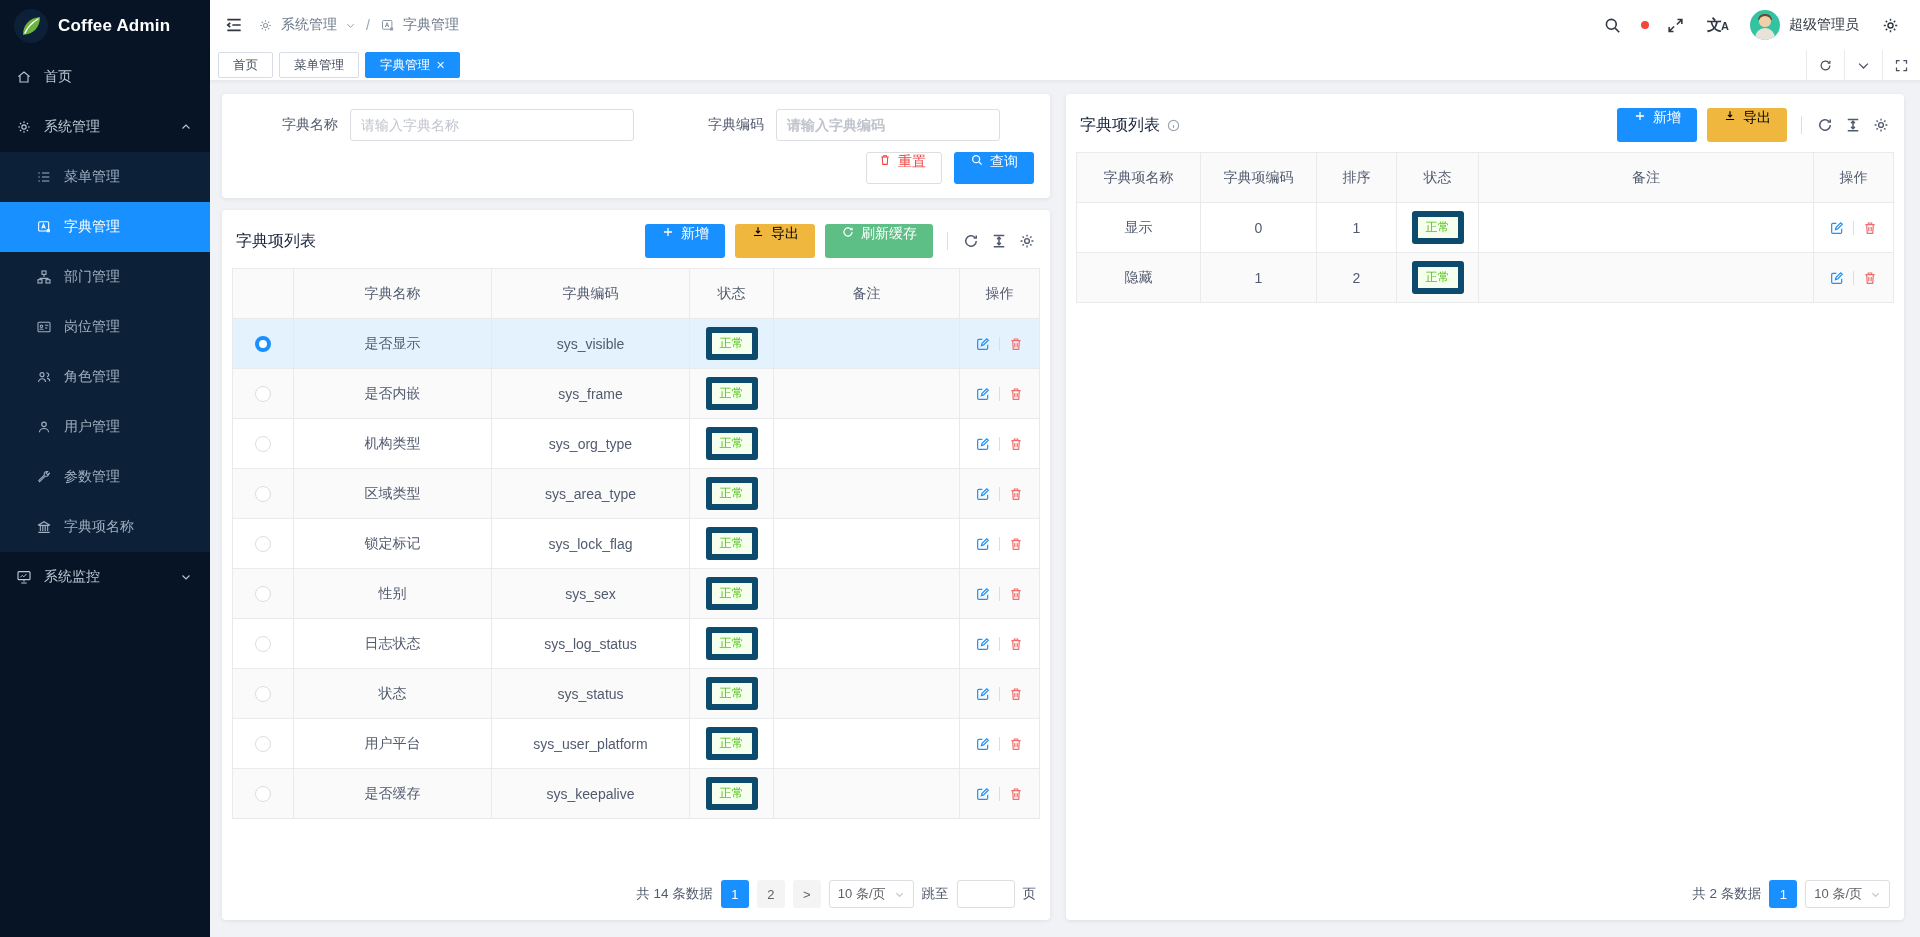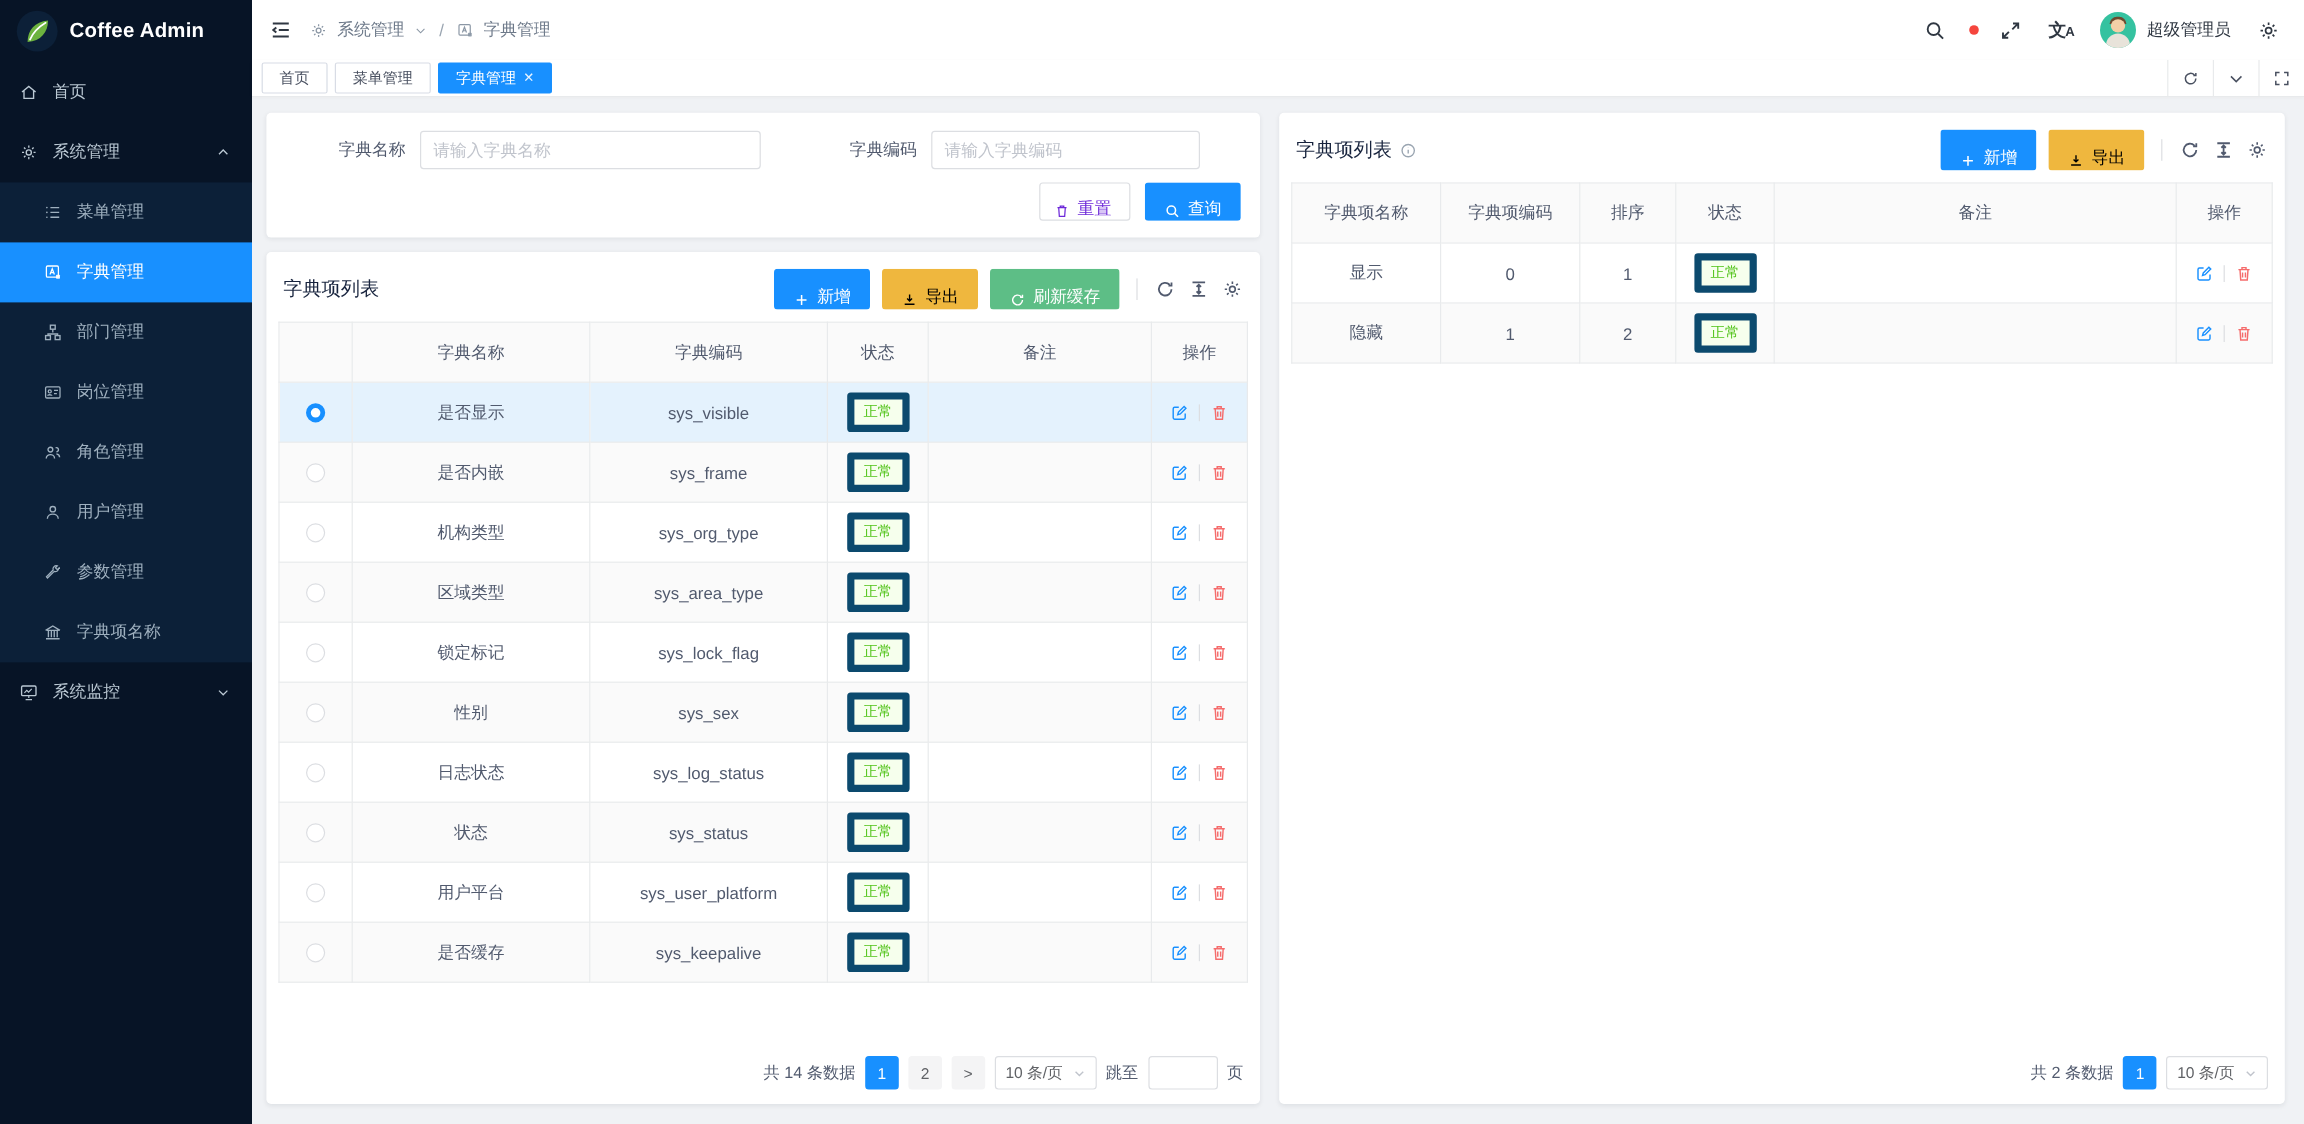--- a/index.html
+++ b/index.html
@@ -61,23 +61,23 @@
 
   
   .search-card { padding:15px 16px 14px; }
   .form-row { display:flex; align-items:center; }
   .form-group { display:flex; align-items:center; }
   .form-label { width:112px; text-align:right; padding-right:12px; color:#515a6e; font-size:14px; }
   .form-label.second { width:96px; }
   .form-input { height:32px; border:1px solid #dcdee2; border-radius:3px; padding:0 10px; font-size:14px; color:#515a6e; outline:none; font-family:"Liberation Sans",sans-serif; }
   .form-input::placeholder { color:#c0c4cc; }
   .btn-row { display:flex; justify-content:flex-end; gap:12px; margin-top:11px; }
-  .btn { height:32px; border-radius:3px; display:inline-flex; align-items:flex-end; gap:6px; padding:0 15px; font-size:14px; cursor:pointer; border:1px solid transparent; background:#fff; }
+  .btn { height:32px; border-radius:3px; display:inline-flex; align-items:flex-start; gap:6px; padding:0 15px; font-size:14px; cursor:pointer; border:1px solid transparent; background:#fff; }
   .btn svg { width:14px; height:14px; }
-  .btn-plain { border-color:#dcdee2; color:#6d28d9;padding-left:11px; }
+  .btn-plain { border-color:#dcdee2; color:#ef4444;padding-left:11px; }
   .btn-primary { background:#1890ff; color:#fff; }
   .btn-warning { background:#efb73e; color:#000000; }
   .btn-success { background:#5dbe86; color:#fff; }
 
   
   .table-card { flex:1; display:flex; flex-direction:column; padding:8px 10px 10px; min-height:0; }
   .right-card { flex:1; display:flex; flex-direction:column; padding:8px 10px 10px; min-width:0; }
   .card-toolbar { display:flex; align-items:center; justify-content:space-between; padding:6px 4px 10px;gap:22px; }
   .card-title { font-size:16px; color:#17233d; display:flex; align-items:center; gap:6px; }
   .info-ico { width:15px; height:15px; color:#9aa5b1; }
@@ -347,21 +347,21 @@
       <div class="left-col">
 
         <div class="card search-card">
           <div class="form-row">
             <div class="form-group">
               <span class="form-label">字典名称</span>
               <input class="form-input" style="width: 284px;" placeholder="请输入字典名称">
             </div>
             <div class="form-group" style="margin-left:46px">
               <span class="form-label second">字典编码</span>
-              <input class="form-input" style="width: 224px;" placeholder="请输入字典编码">
+              <input class="form-input" style="width: 224px; font-weight: bold;" placeholder="请输入字典编码">
             </div>
           </div>
           <div class="btn-row">
             <button class="btn btn-plain">
               <svg viewBox="0 0 24 24" fill="none" stroke="currentColor" stroke-width="1.8">
                   <path d="M5.5 7h13M9.5 7V4.8h5V7M7.3 7l.9 12.5h7.6L16.7 7"></path>
                 </svg>
               <span>重置</span>
             </button>
             <button class="btn btn-primary">

